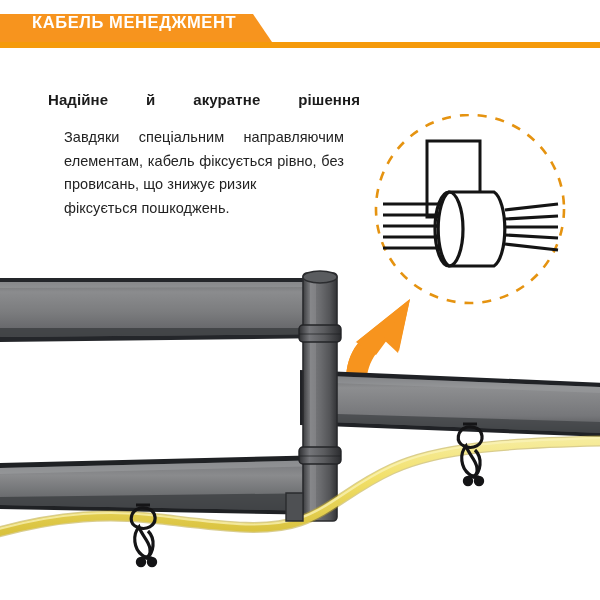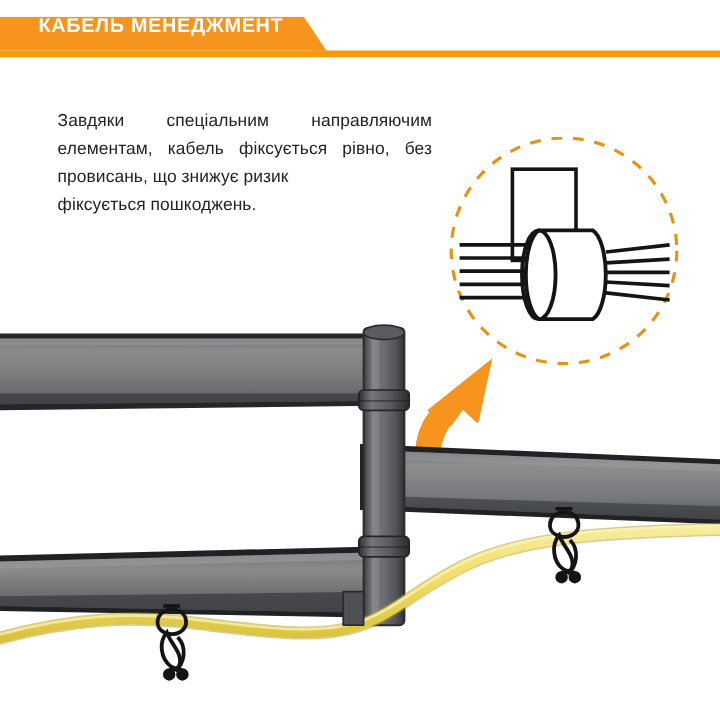--- a/index.html
+++ b/index.html
@@ -26,21 +26,21 @@
   
   .copy{position:absolute;left:48px;top:90px;width:312px;}
   .copy h2{
     margin:0 0 7px 0;
     font-size:15px;font-weight:bold;color:#1b1b1b;
     text-align:justify;text-align-last:justify;
     line-height:1.35;
     letter-spacing:0.1px;
   }
   .copy p{
-    margin:0;
+    margin:16px;
     font-size:14.5px;color:#232323;
     line-height:1.62;
     text-align:justify;
     letter-spacing:0.05px;
   }
   .copy p .lastline{display:block;text-align:left;}
 
   
   .inset{position:absolute;left:372px;top:114px;width:196px;height:196px;}
 
@@ -57,20 +57,21 @@
   <div class="banner-wrap">
     <svg class="banner-svg" width="600" height="34" viewBox="0 0 600 34">
       <polygon points="0,0 253,0 272,28 0,28" fill="#F7941E"></polygon>
       <polygon points="258,28 600,28 600,34 258,34" fill="#F59A0B"></polygon>
       <polygon points="0,28 272,28 258,34 0,34" fill="#F59A0B"></polygon>
     </svg>
   </div>
   <div class="banner-title">КАБЕЛЬ МЕНЕДЖМЕНТ</div>
 
   <div class="copy">
+    <h2>Надійне й акуратне рішення</h2>
     <p><span>Завдяки спеціальним направляючим</span>
       <span>елементам, кабель фіксується рівно,</span>
       <span>без провисань, що знижує ризик</span>
       <span class="lastline">фіксується пошкоджень.</span></p>
   </div>
 
   <svg class="inset" viewBox="0 0 196 196">
 
     <circle cx="98" cy="95" r="94" fill="none" stroke="#E59310" stroke-width="2.6" stroke-dasharray="9 9" stroke-linecap="butt"></circle>
 

